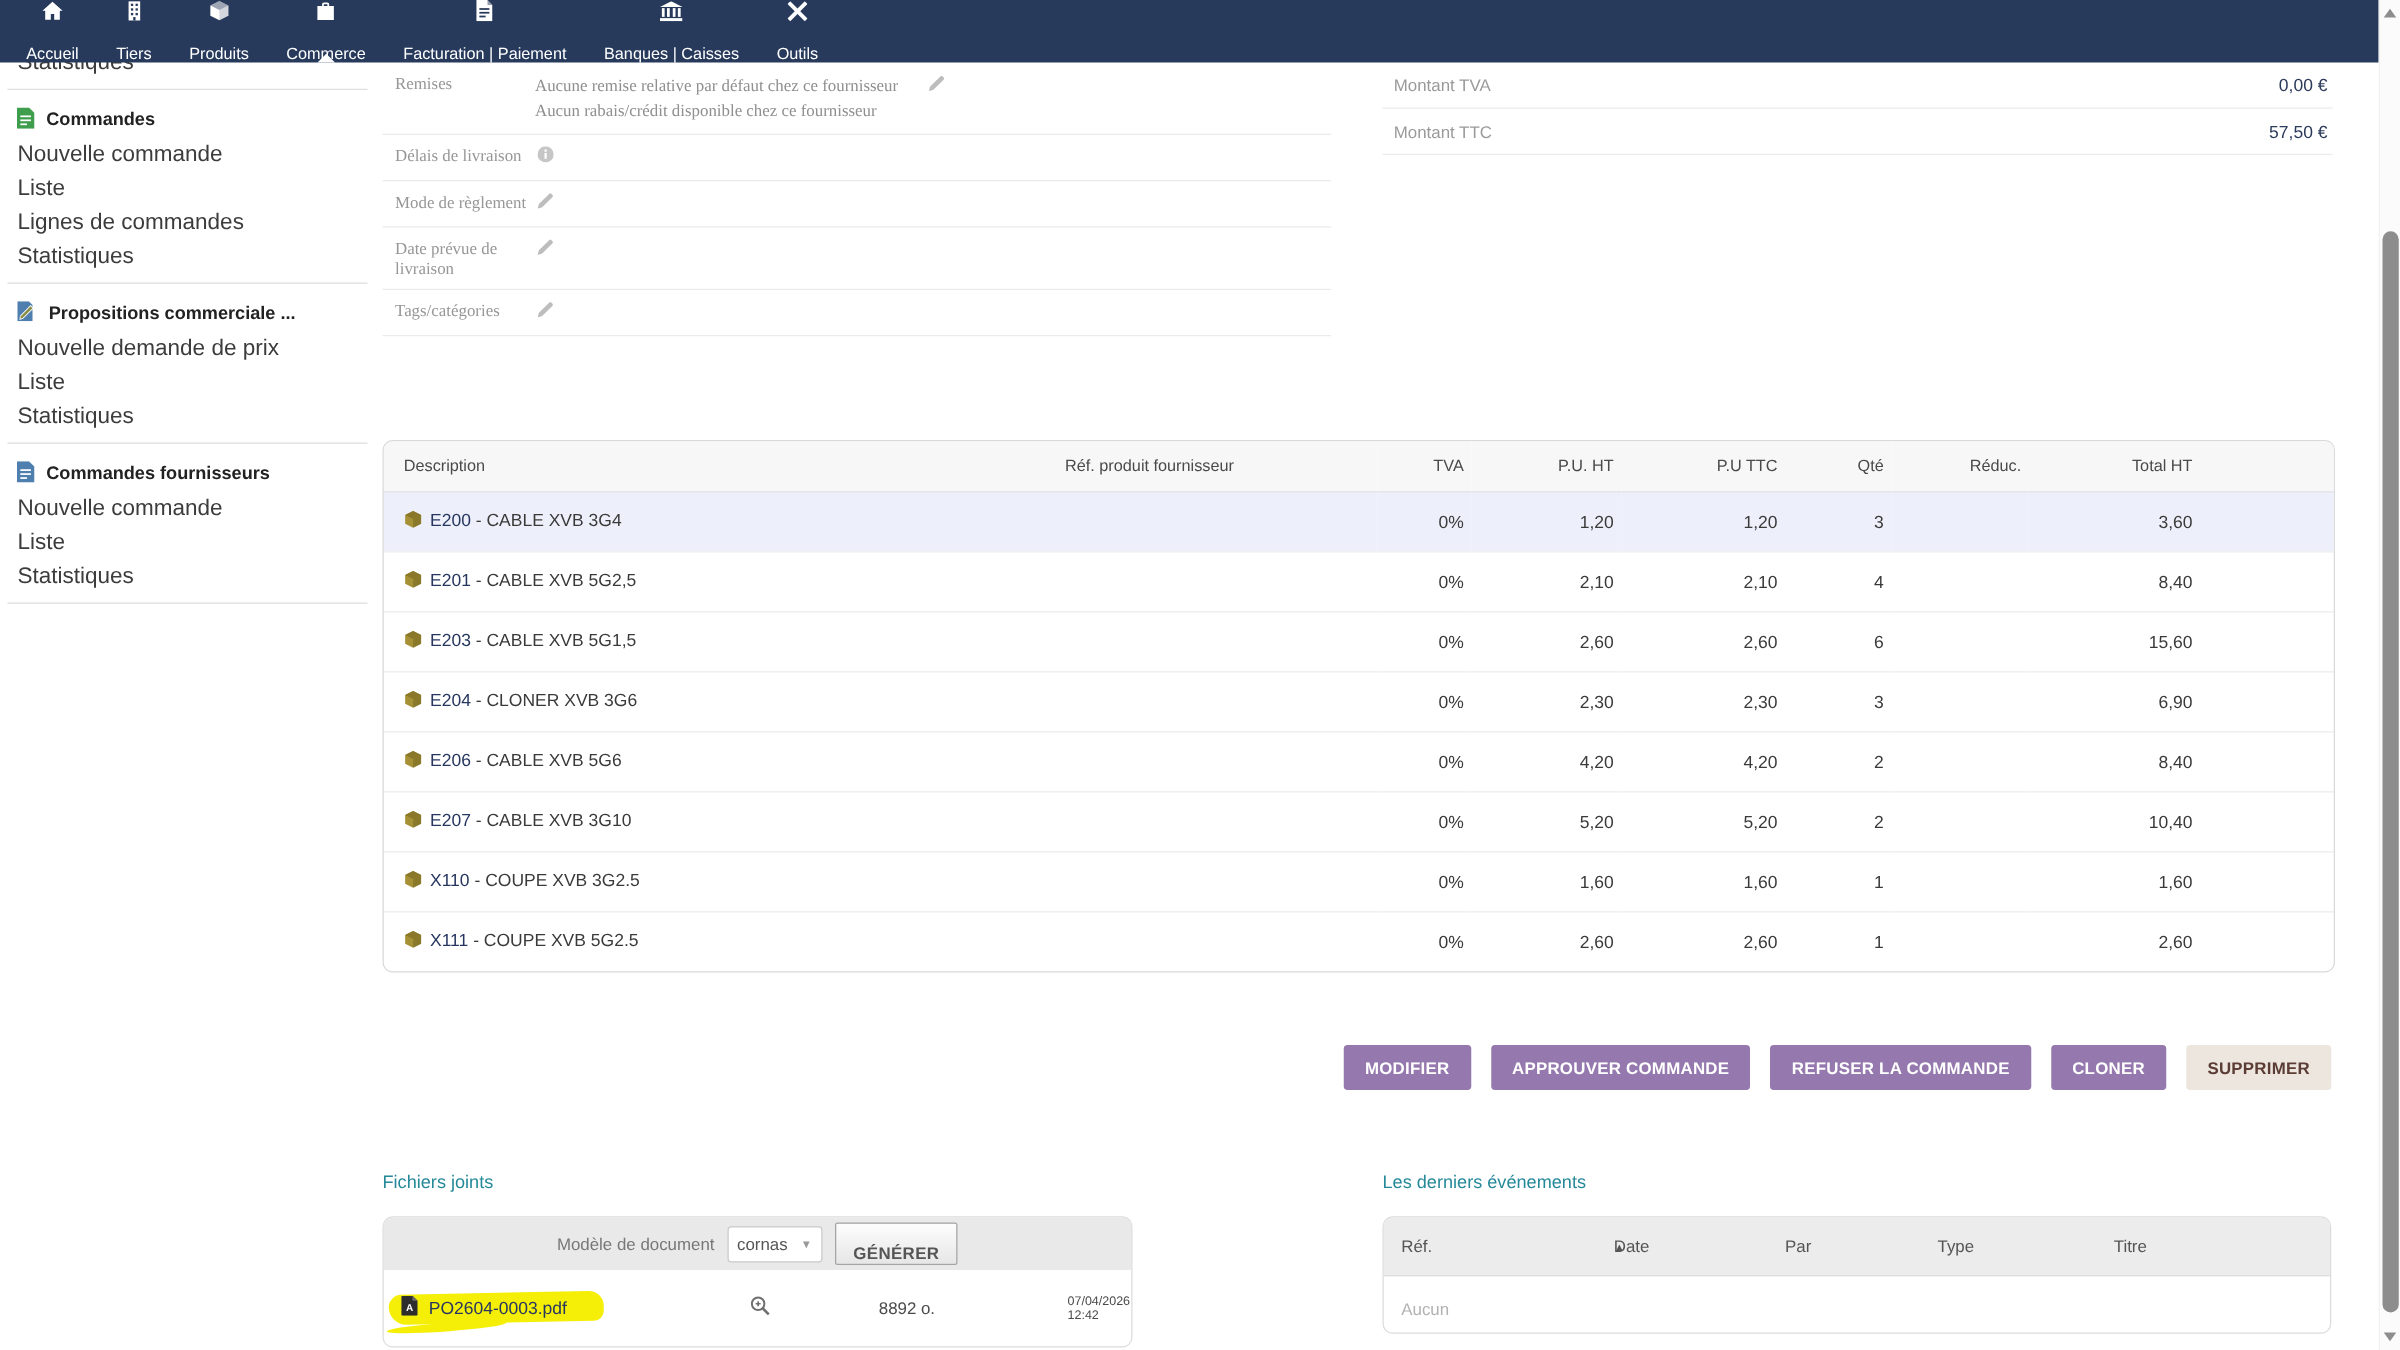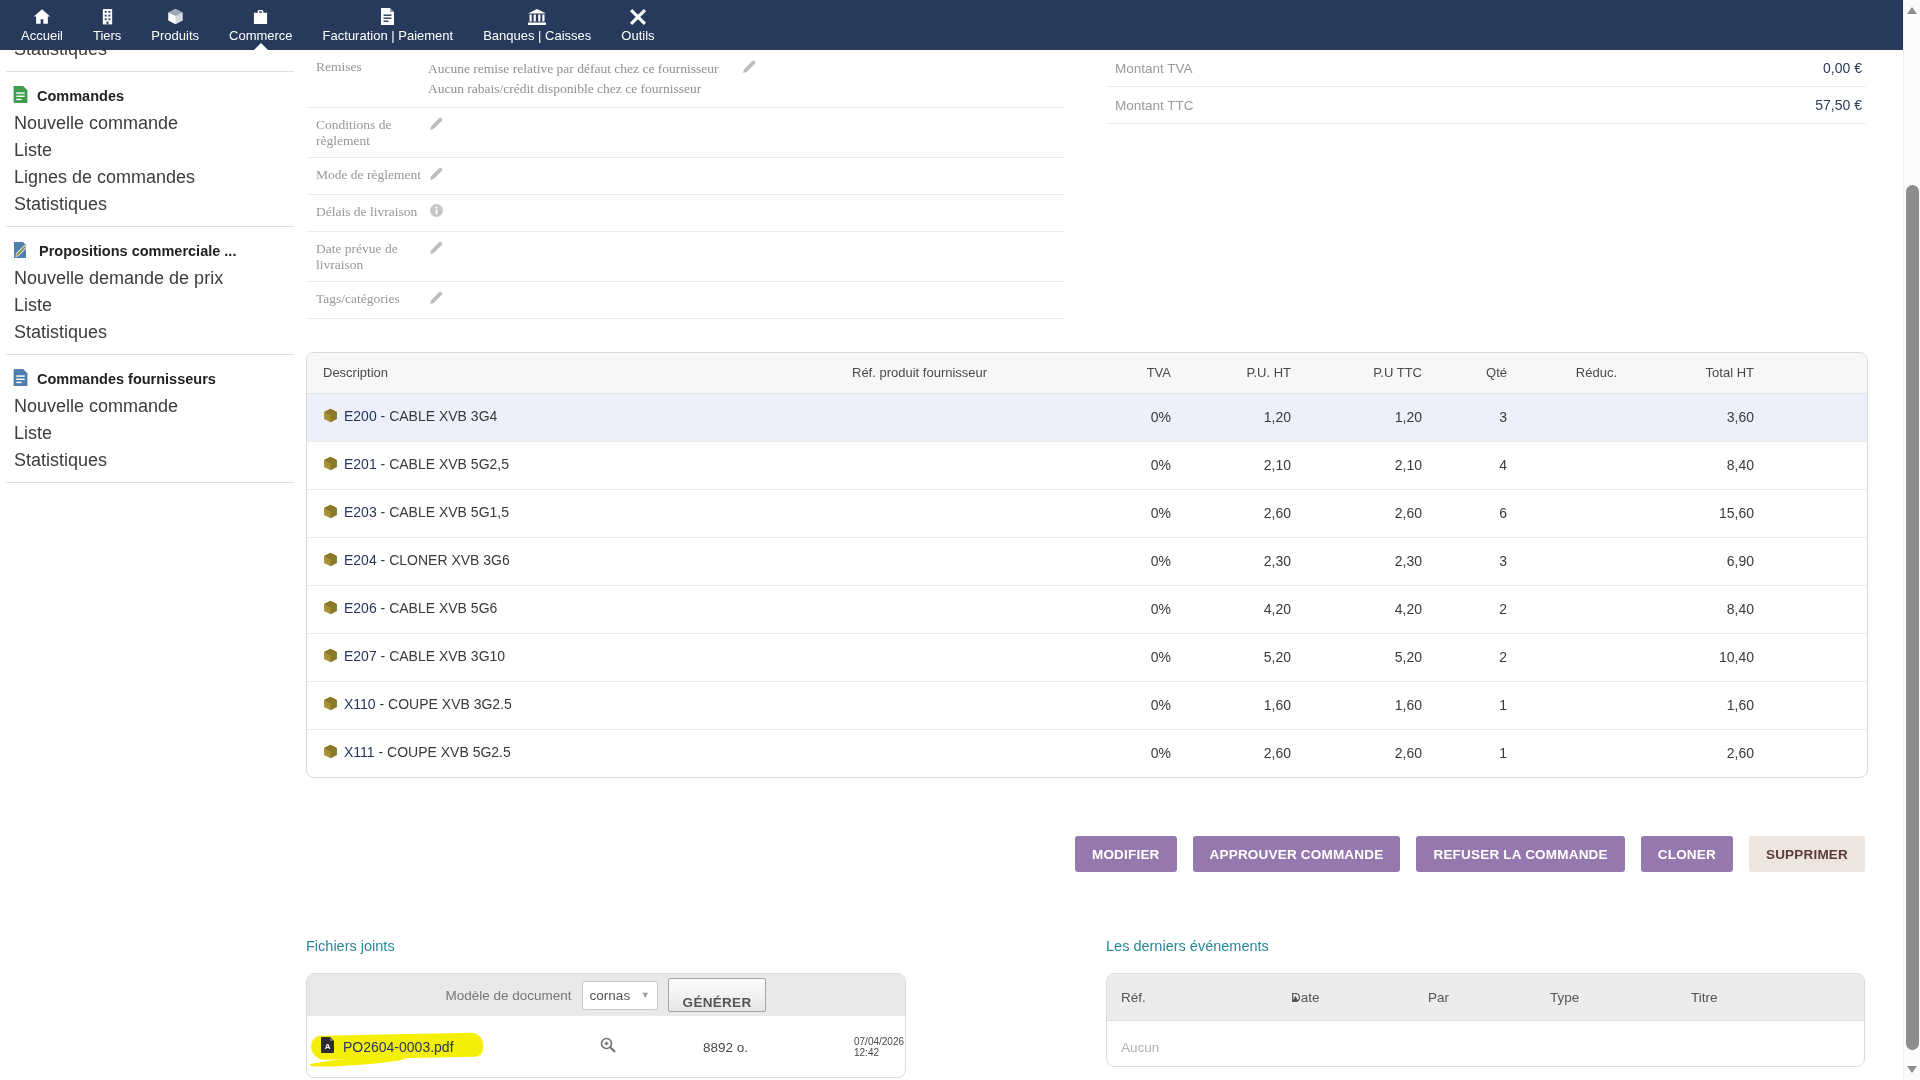--- a/index.html
+++ b/index.html
@@ -5,21 +5,21 @@
   * { margin:0; padding:0; box-sizing:border-box; }
   html,body { width:1920px; height:1080px; }
   body {
     position:relative; overflow:hidden; background:#fff;
     font-family:"Liberation Sans","DejaVu Sans",sans-serif; color:#333;
   }
   
   .navbar { position:absolute; left:0; top:0; width:1903px; height:50px;
     background:#273a5b; z-index:10; display:flex; align-items:stretch; padding-left:6px; }
   .nav-item { position:relative; display:flex; flex-direction:column; align-items:center;
-    justify-content:center; gap:3px; padding:0 15px; color:#fff; cursor:pointer; }
+    justify-content:space-between; gap:3px; padding:0 15px; color:#fff; cursor:pointer; }
   .nav-item .nav-ico { height:17px; display:flex; align-items:flex-end; }
   .nav-item .nav-label { font-size:13px; white-space:nowrap; }
   .nav-item.active::after { content:""; position:absolute; bottom:0; left:50%; margin-left:-7px;
     border-left:7px solid transparent; border-right:7px solid transparent; border-bottom:7px solid #fff; }
   .nav-right { position:absolute; right:0; top:0; height:50px; color:#fff; }
   .company { position:absolute; right:44px; top:9px; display:flex; align-items:center; gap:7px;
     font-size:15px; font-weight:bold; white-space:nowrap; cursor:pointer; }
   .quick-icons { position:absolute; right:92px; top:30px; display:flex; gap:10px; }
   .quick-icons span { cursor:pointer; }
   .avatar { position:absolute; right:41px; top:14px; width:34px; height:34px; border-radius:50%;
@@ -181,37 +181,31 @@
         <div class="vline">
           <span>Aucune remise relative par défaut chez ce fournisseur</span>
           <span class="d-ico"><svg width="13" height="13" viewBox="0 0 14 14">
               <path fill="#bdbdbd" d="M0 14l1.2-4L10 1.2a1.4 1.4 0 0 1 2 0l.8.8a1.4 1.4 0 0 1 0 2L4 12.8z"></path>
             </svg></span>
         </div>
         <div>Aucun rabais/crédit disponible chez ce fournisseur</div>
       </div>
     </div>
     <div class="d-row">
-      <span class="d-label">Conditions de règlement</span>
-      <span class="d-ico"><svg width="13" height="13" viewBox="0 0 14 14">
-          <path fill="#bdbdbd" d="M0 14l1.2-4L10 1.2a1.4 1.4 0 0 1 2 0l.8.8a1.4 1.4 0 0 1 0 2L4 12.8z"></path>
-        </svg></span>
-    </div>
-    <div class="d-row">
-      <span class="d-label">Mode de règlement</span>
-      <span class="d-ico"><svg width="13" height="13" viewBox="0 0 14 14">
-          <path fill="#bdbdbd" d="M0 14l1.2-4L10 1.2a1.4 1.4 0 0 1 2 0l.8.8a1.4 1.4 0 0 1 0 2L4 12.8z"></path>
-        </svg></span>
-    </div>
-    <div class="d-row">
       <span class="d-label">Délais de livraison</span>
       <span class="d-ico"><svg width="13" height="13" viewBox="0 0 13 13">
           <circle cx="6.5" cy="6.5" r="6.5" fill="#c6c6c6"></circle>
           <rect x="5.6" y="5.4" width="1.8" height="4.6" fill="#fff"></rect>
           <rect x="5.6" y="2.6" width="1.8" height="1.8" fill="#fff"></rect>
+        </svg></span>
+    </div>
+    <div class="d-row">
+      <span class="d-label">Mode de règlement</span>
+      <span class="d-ico"><svg width="13" height="13" viewBox="0 0 14 14">
+          <path fill="#bdbdbd" d="M0 14l1.2-4L10 1.2a1.4 1.4 0 0 1 2 0l.8.8a1.4 1.4 0 0 1 0 2L4 12.8z"></path>
         </svg></span>
     </div>
     <div class="d-row">
       <span class="d-label">Date prévue de livraison</span>
       <span class="d-ico"><svg width="13" height="13" viewBox="0 0 14 14">
           <path fill="#bdbdbd" d="M0 14l1.2-4L10 1.2a1.4 1.4 0 0 1 2 0l.8.8a1.4 1.4 0 0 1 0 2L4 12.8z"></path>
         </svg></span>
     </div>
     <div class="d-row">
       <span class="d-label">Tags/catégories</span>

